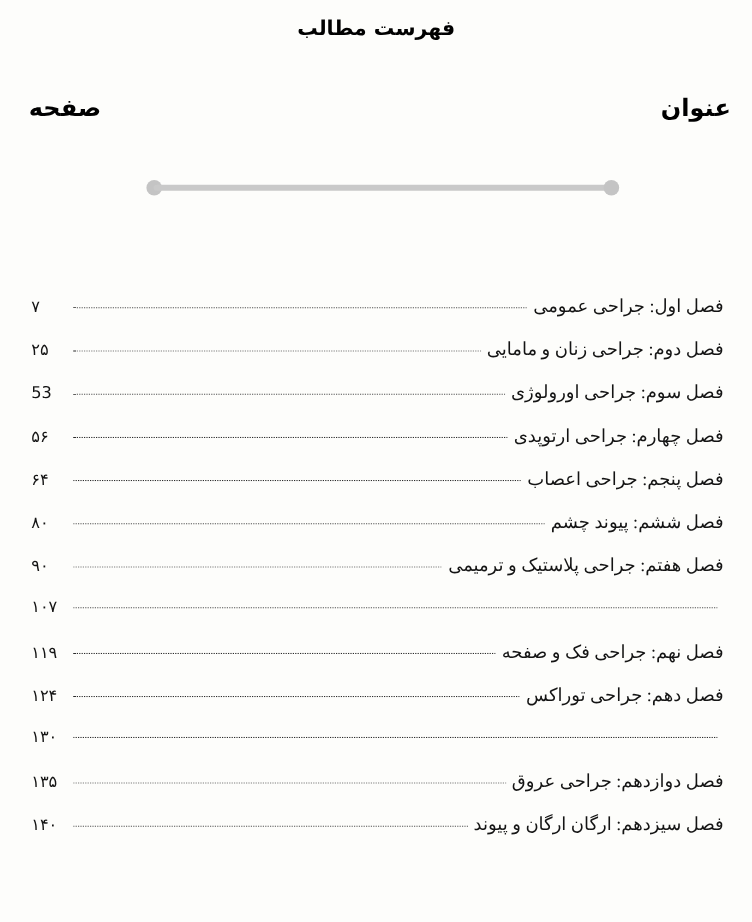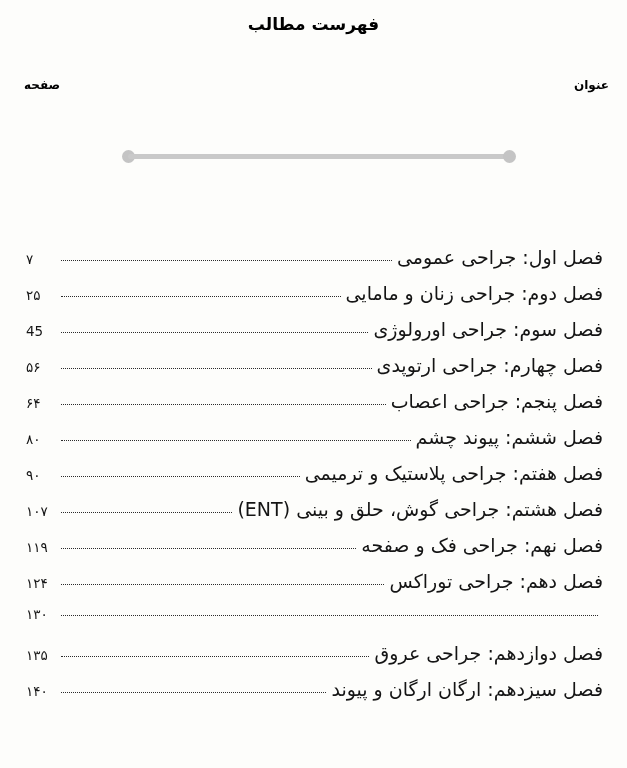--- a/index.html
+++ b/index.html
@@ -35,21 +35,21 @@
     font-weight: bold;
     letter-spacing: 0px;
     color: #000;
     direction: rtl;
   }
 
   
   .col-head {
     position: absolute;
     top: 78px;
-    font-size: 12px;
+    font-size: 20px;
     font-weight: bold;
     color: #000;
     direction: rtl;
   }
   .col-head.title-col {
     right: 18px;
   }
   .col-head.page-col {
     left: 24px;
   }
@@ -93,25 +93,26 @@
   .toc-row {
     display: flex;
     align-items: baseline;
     direction: rtl;
     height: 36px;
     padding: 0 24px 0 26px;
     box-sizing: border-box;
   }
   .toc-label {
     flex: 0 0 auto;
-    font-size: 19px;
+    font-size: 15px;
     color: #141414;
     white-space: nowrap;
     direction: rtl;
     unicode-bidi: embed;
+    font-family: Liberation Serif, serif;
   }
   .toc-leader {
     flex: 1 1 auto;
     margin: 0 5px;
     position: relative;
     height: 1px;
     top: -3px;
     overflow: hidden;
   }
   .toc-leader::before {
@@ -156,21 +157,21 @@
         <span class="toc-page">۷</span>
       </div>
       <div class="toc-row">
         <span class="toc-label">فصل دوم: جراحی زنان و مامایی</span>
         <span class="toc-leader"></span>
         <span class="toc-page">۲۵</span>
       </div>
       <div class="toc-row">
         <span class="toc-label">فصل سوم: جراحی اورولوژی</span>
         <span class="toc-leader"></span>
-        <span class="toc-page">45</span>
+        <span class="toc-page">53</span>
       </div>
       <div class="toc-row">
         <span class="toc-label">فصل چهارم: جراحی ارتوپدی</span>
         <span class="toc-leader"></span>
         <span class="toc-page">۵۶</span>
       </div>
       <div class="toc-row">
         <span class="toc-label">فصل پنجم: جراحی اعصاب</span>
         <span class="toc-leader"></span>
         <span class="toc-page">۶۴</span>
@@ -179,21 +180,20 @@
         <span class="toc-label">فصل ششم: پیوند چشم</span>
         <span class="toc-leader"></span>
         <span class="toc-page">۸۰</span>
       </div>
       <div class="toc-row">
         <span class="toc-label">فصل هفتم: جراحی پلاستیک و ترمیمی</span>
         <span class="toc-leader"></span>
         <span class="toc-page">۹۰</span>
       </div>
       <div class="toc-row">
-        <span class="toc-label">فصل هشتم: جراحی گوش، حلق و بینی (ENT)</span>
         <span class="toc-leader"></span>
         <span class="toc-page">۱۰۷</span>
       </div>
       <div class="toc-row">
         <span class="toc-label">فصل نهم: جراحی فک و صفحه</span>
         <span class="toc-leader"></span>
         <span class="toc-page">۱۱۹</span>
       </div>
       <div class="toc-row">
         <span class="toc-label">فصل دهم: جراحی توراکس</span>

